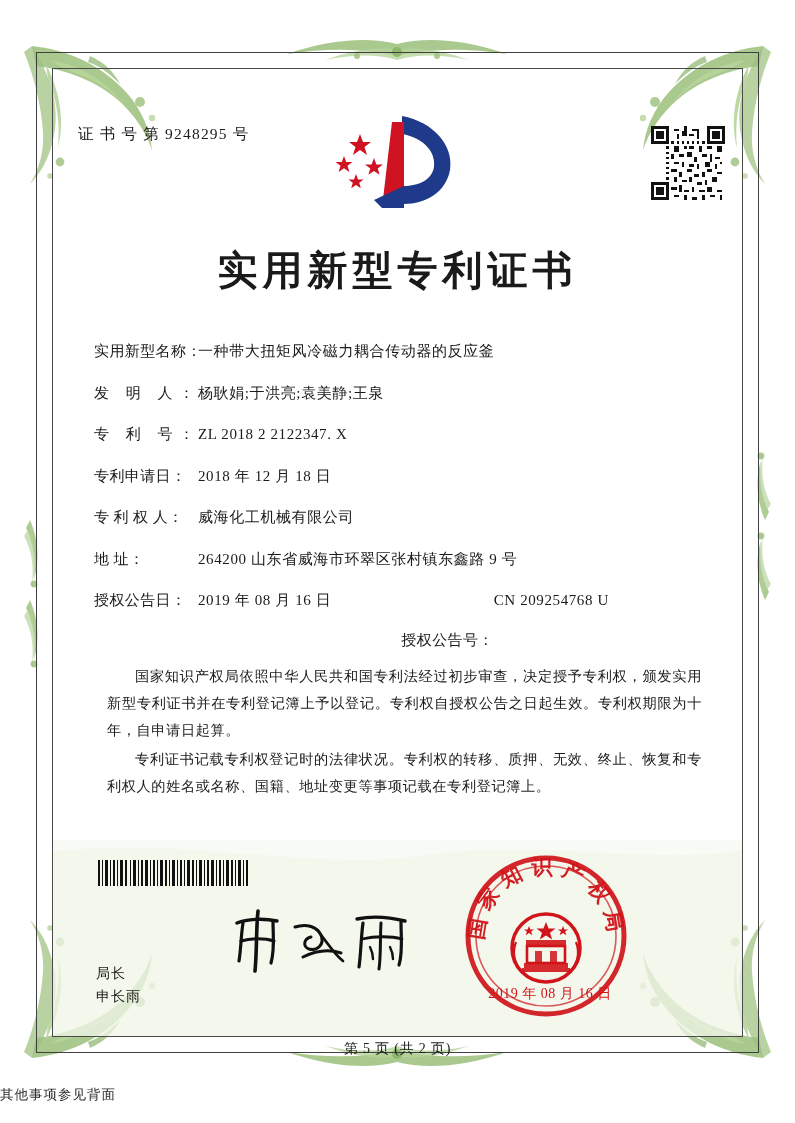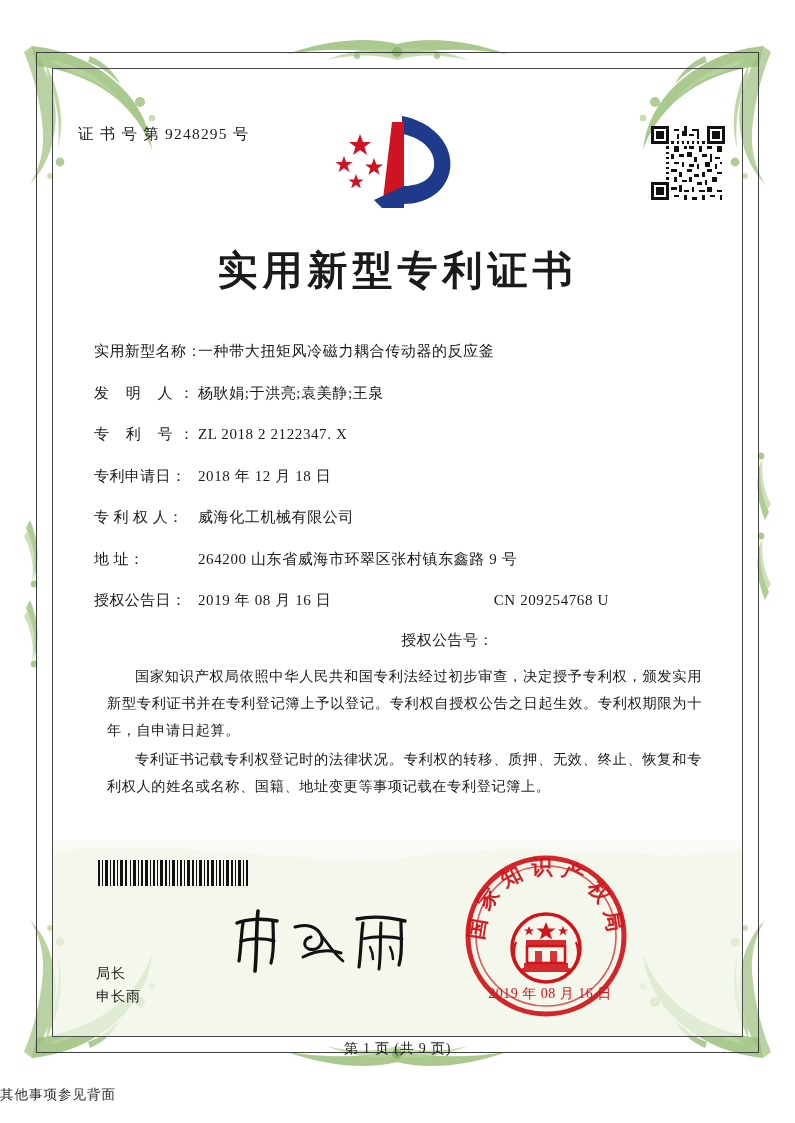--- a/index.html
+++ b/index.html
@@ -517,16 +517,16 @@
       <polygon points="-17,-22 -15.6,-18.6 -11.9,-18.6 -14.9,-16.4 -13.7,-12.8 -17,-15 -20.3,-12.8 -19.1,-16.4 -22.1,-18.6 -18.4,-18.6" fill="#d0141a"></polygon>
       <polygon points="17,-22 18.4,-18.6 22.1,-18.6 19.1,-16.4 20.3,-12.8 17,-15 13.7,-12.8 14.9,-16.4 11.9,-18.6 15.6,-18.6" fill="#d0141a"></polygon>
 
       <path d="M-30,-6 C-34,4 -32,16 -24,24" fill="none" stroke="#d0141a" stroke-width="2.2"></path>
       <path d="M30,-6 C34,4 32,16 24,24" fill="none" stroke="#d0141a" stroke-width="2.2"></path>
     </g>
   </svg>
 
   <div id="seal-date">2019 年 08 月 16 日</div>
 
-  <div id="page-number">第 1 页 (共 9 页)</div>
+  <div id="page-number">第 5 页 (共 2 页)</div>
   <div id="footer-note">其他事项参见背面</div>
 
 </div>
 
 </body></html>

